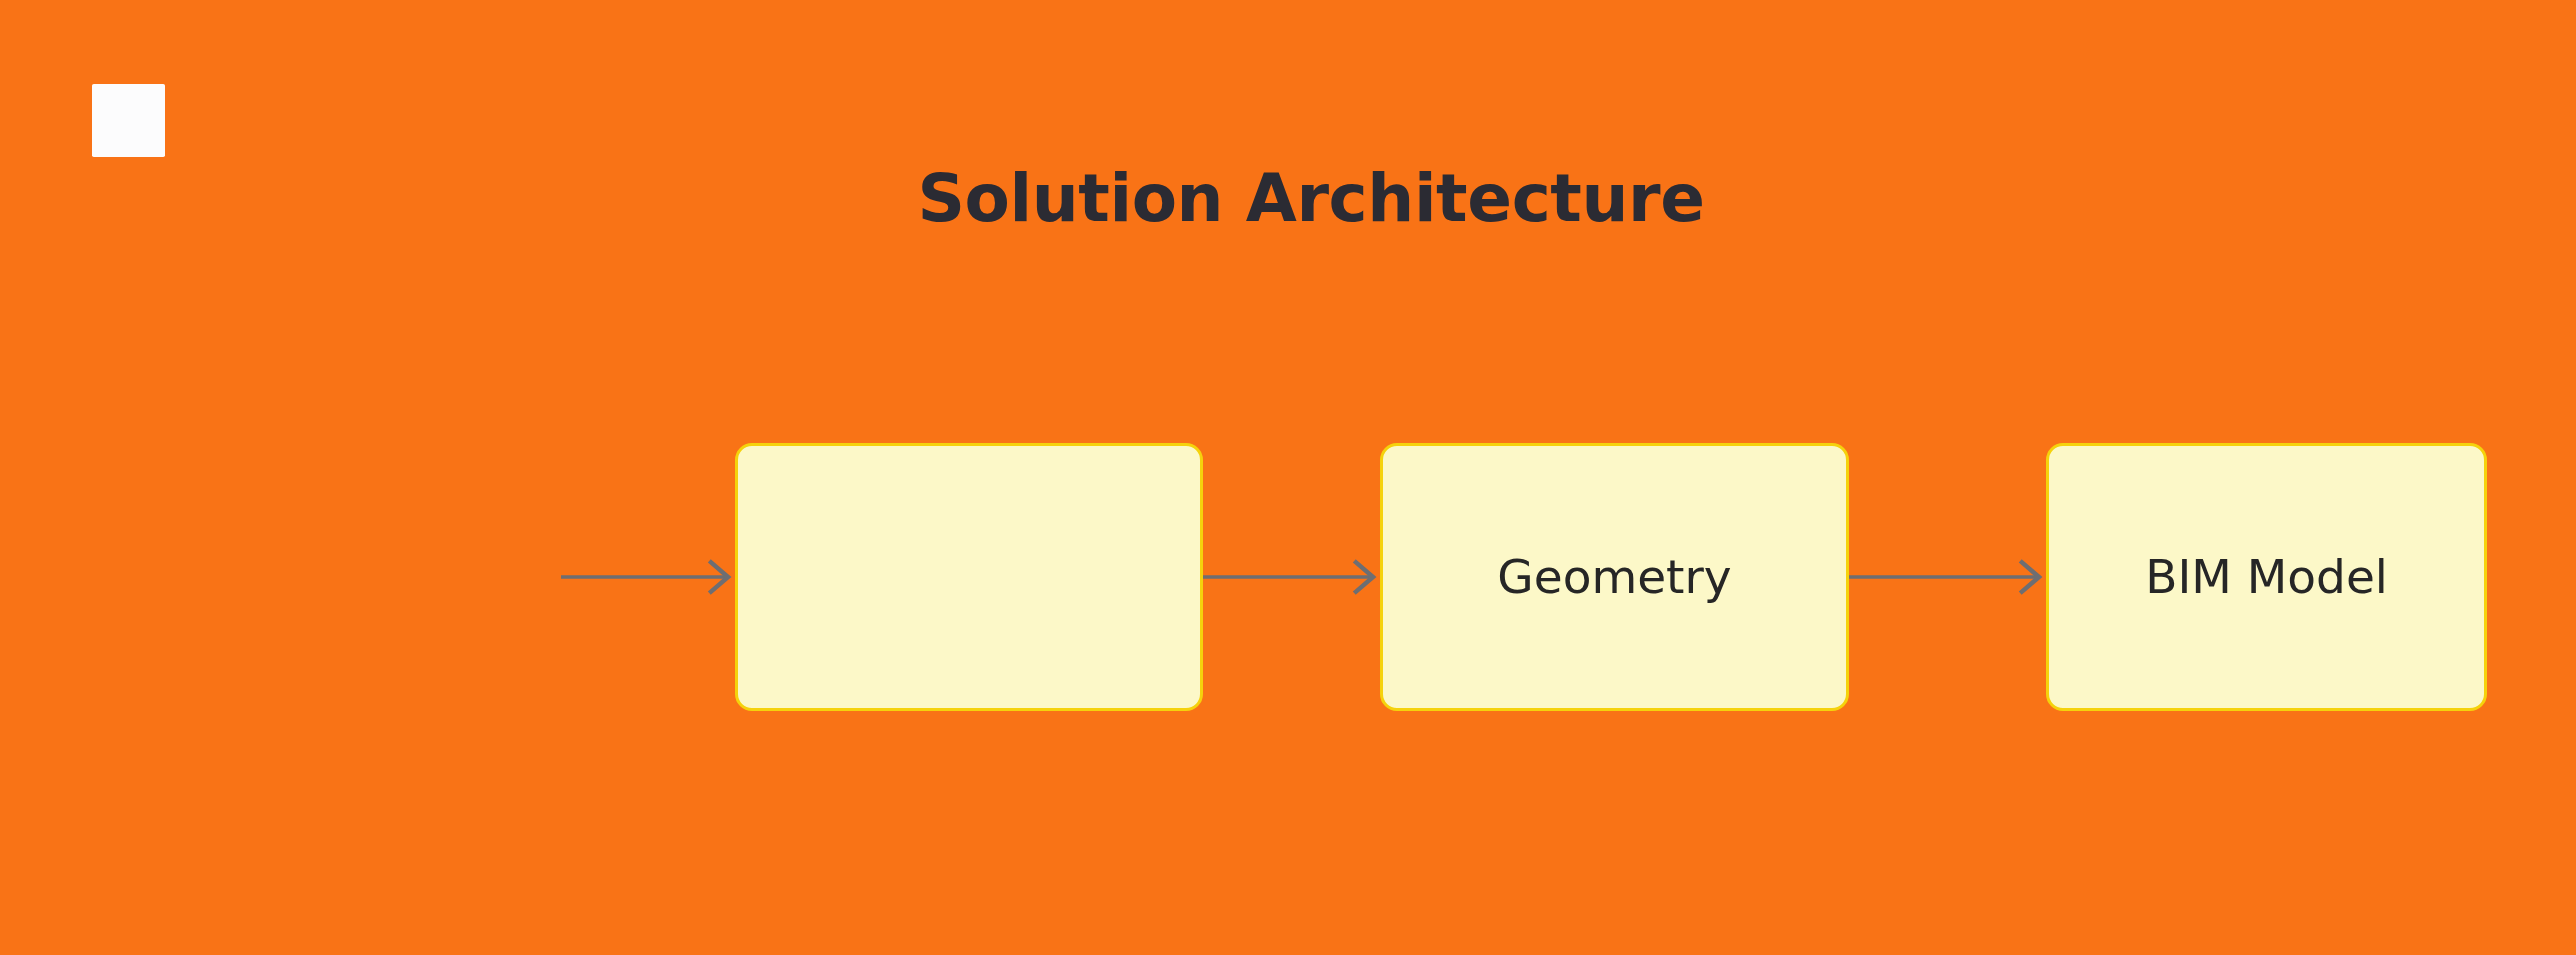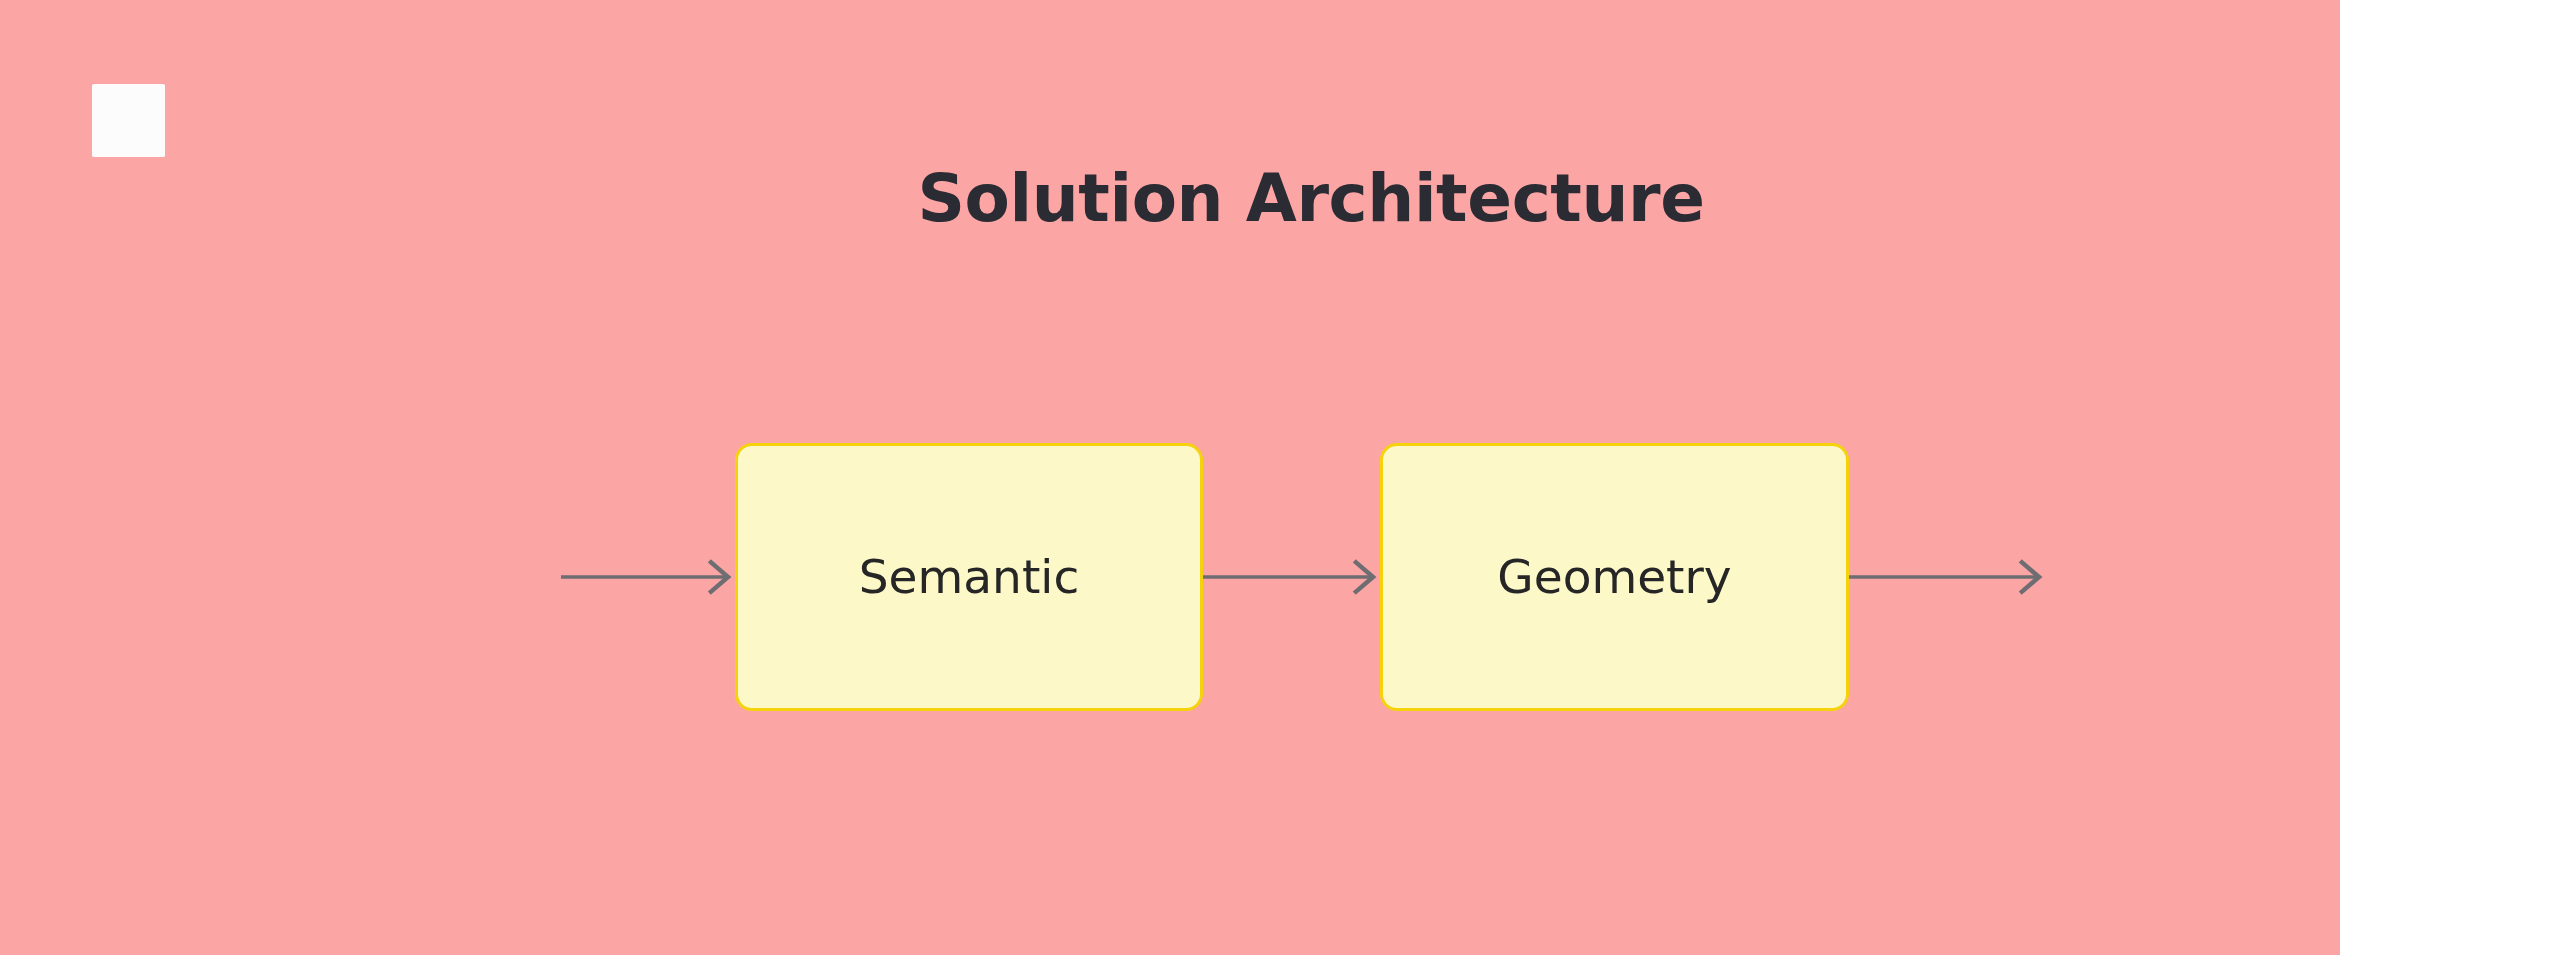--- a/index.html
+++ b/index.html
@@ -10,23 +10,23 @@
   body {
     width: 2576px;
     height: 955px;
     overflow: hidden;
     font-family: "DejaVu Sans", "Liberation Sans", sans-serif;
     position: relative;
   }
 
   #canvas {
     position: relative;
-    width: 2340px;
+    width: 2576px;
     height: 955px;
-    background: #fca5a5;
+    background: #f97316;
   }
 
   
   #watermark-block {
     position: absolute;
     left: 92px;
     top: 84px;
     width: 73px;
     height: 73px;
     background: #fcfcfd;
@@ -101,21 +101,21 @@
 
   <div class="flow-arrow" id="arrow-0">
     <svg viewBox="0 0 197 78" preserveAspectRatio="none">
       <line x1="0" y1="39" x2="186" y2="39" stroke="#6e6e72" stroke-width="4"></line>
       <polyline points="166,21 187,39 166,57" fill="none" stroke="#6e6e72" stroke-width="5" stroke-linecap="butt" stroke-linejoin="miter"></polyline>
     </svg>
   </div>
 
   <div class="flow-node" id="node-1">
     <div class="node-label">
-      <span>Semantic</span><br>
+      <br>
     </div>
   </div>
 
   <div class="flow-arrow" id="arrow-1">
     <svg viewBox="0 0 200 78" preserveAspectRatio="none">
       <line x1="0" y1="39" x2="189" y2="39" stroke="#6e6e72" stroke-width="4"></line>
       <polyline points="169,21 190,39 169,57" fill="none" stroke="#6e6e72" stroke-width="5" stroke-linecap="butt" stroke-linejoin="miter"></polyline>
     </svg>
   </div>
 
@@ -125,15 +125,20 @@
     </div>
   </div>
 
   <div class="flow-arrow" id="arrow-2">
     <svg viewBox="0 0 222 78" preserveAspectRatio="none">
       <line x1="0" y1="39" x2="211" y2="39" stroke="#6e6e72" stroke-width="4"></line>
       <polyline points="191,21 212,39 191,57" fill="none" stroke="#6e6e72" stroke-width="5" stroke-linecap="butt" stroke-linejoin="miter"></polyline>
     </svg>
   </div>
 
+  <div class="flow-node" id="node-3">
+    <div class="node-label">
+      <span>BIM Model</span>
+    </div>
+  </div>
 
 </div>
 
 
 </body></html>

